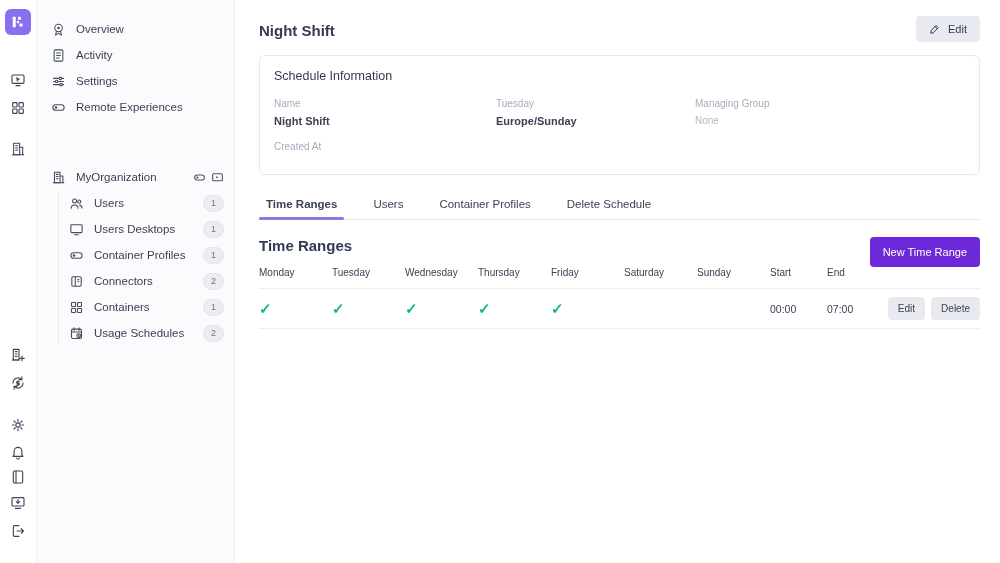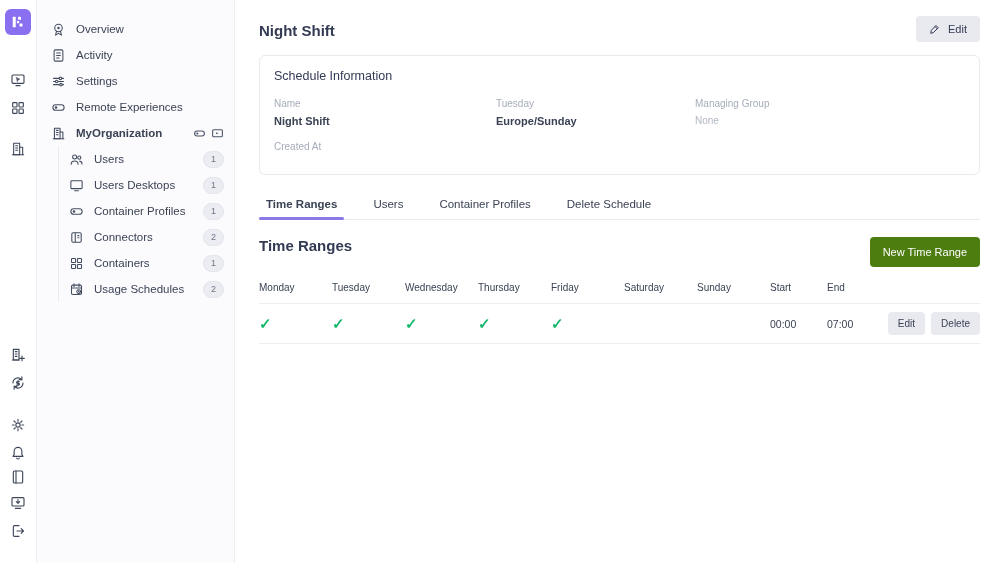--- a/index.html
+++ b/index.html
@@ -37,21 +37,21 @@
   .sidebar {
     width:198px; background:#FBFBFD; border-right:1px solid #EFEFF3;
     padding:16px 10px 0 14px;
   }
   .nav-item {
     display:flex; align-items:center; gap:10px; height:26px;
     font-size:11.5px; color:#3A4254; cursor:pointer; white-space:nowrap;
   }
   .nav-item .nav-icon { width:15px; height:15px; color:#434C5F; flex:0 0 15px; }
   .nav-item .nav-icon svg { width:15px; height:15px; display:block; }
-  .nav-item.org { font-weight:700; }
+  .nav-item.org { font-weight:400;margin-top:44px; }
   .mini-icons { margin-left:auto; display:flex; align-items:center; gap:5px; }
   .mini-icons .nav-icon { width:13px; height:13px; flex:0 0 13px; color:#4A5368; }
   .mini-icons .nav-icon svg { width:13px; height:13px; }
   .sub-list { margin-left:7px; border-left:1px solid #EBECF0; padding-left:10px; }
   .badge {
     margin-left:auto; background:#ECEDF2; border:1px solid #E2E4EA; color:#6E7686;
     font-size:9px; line-height:1; padding:3px 7px; border-radius:9px;
   }
 
   
@@ -84,25 +84,25 @@
   .tab.active { font-weight:700; }
   .tab.active::after {
     content:""; position:absolute; left:0; right:0; bottom:-1px; height:3px;
     background:#8B79E8; border-radius:2px;
   }
 
   .section-head { display:flex; justify-content:space-between; align-items:flex-start; margin-top:17px; }
   .section-title { font-size:15px; font-weight:700; }
   .section-desc { font-size:11.5px; color:#3A4254; margin-top:9px; }
   .btn-primary {
-    background:#4d7c0f; color:#ffffff; border:none; border-radius:4px;
+    background:#6d28d9; color:#ffffff; border:none; border-radius:4px;
     padding:9px 13px; font-size:11px; font-family:inherit; cursor:pointer; white-space:nowrap;
   }
 
-  .tr-table { margin-top:15px; }
+  .tr-table { }
   .tr-head, .tr-row {
     display:grid; grid-template-columns:repeat(7, 73px) 57px 57px 1fr;
     align-items:center;
   }
   .tr-head { font-size:10px; color:#3A4254; padding-bottom:10px; border-bottom:1px solid #ECEEF2; }
   .tr-row { padding:8px 0; border-bottom:1px solid #ECEEF2; font-size:10.5px; color:#3A4254; }
   .check-cell { font-size:15px; font-weight:700; color:#12B76A; line-height:1; }
   .row-actions { display:flex; gap:6px; justify-content:flex-end; }
   .btn-small {
     background:#E8EAEF; border:none; border-radius:4px; padding:6px 10px;

